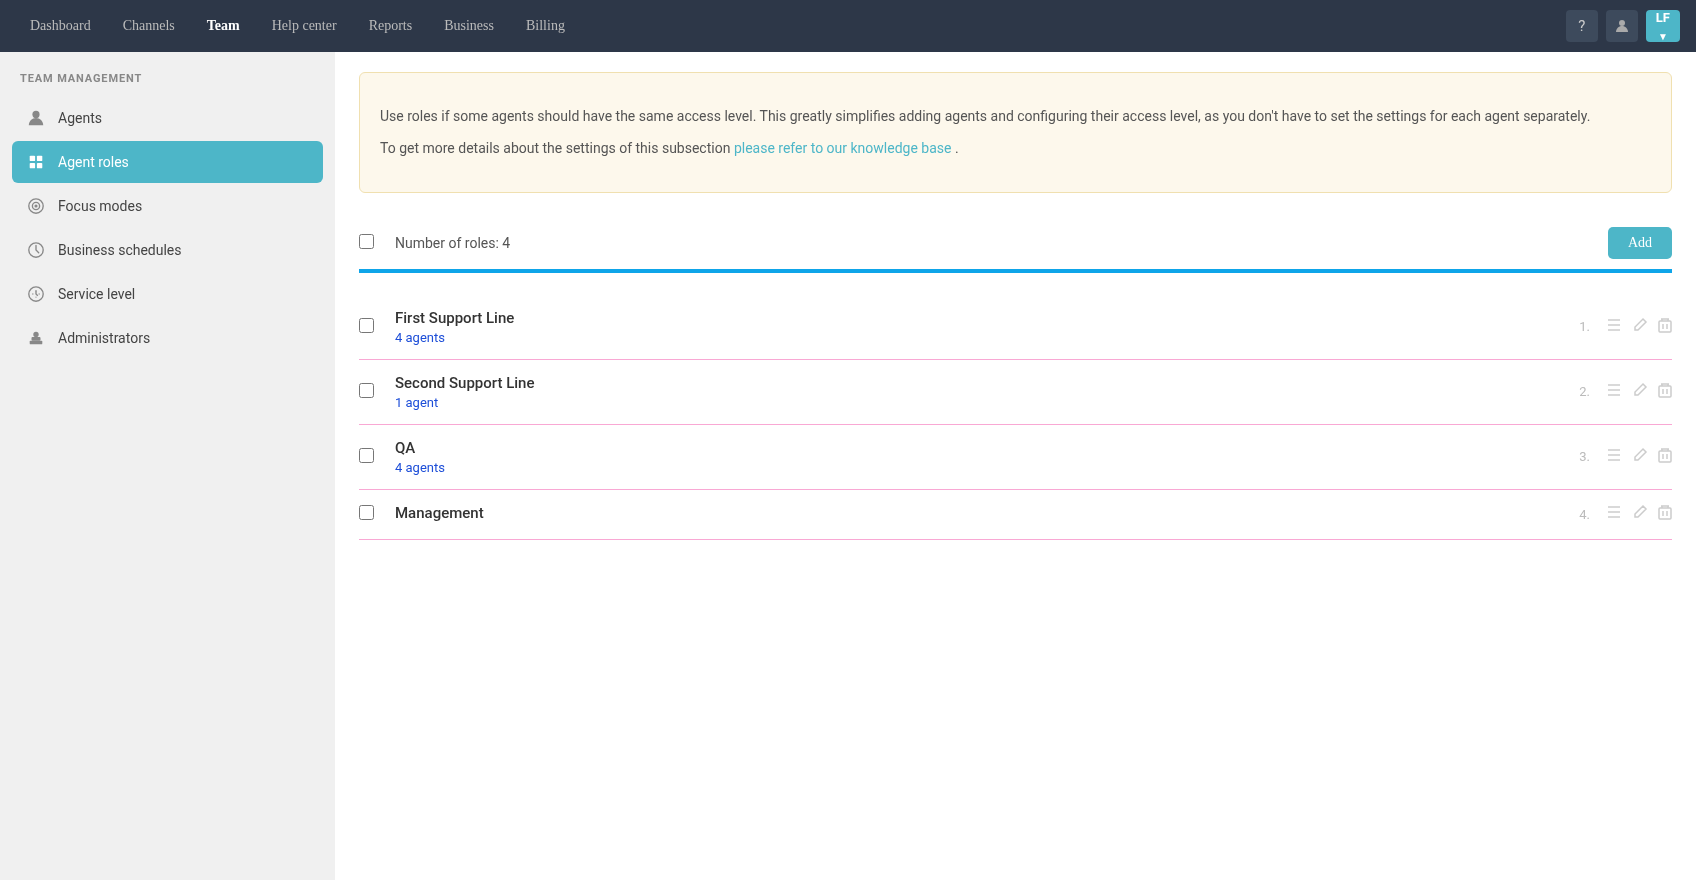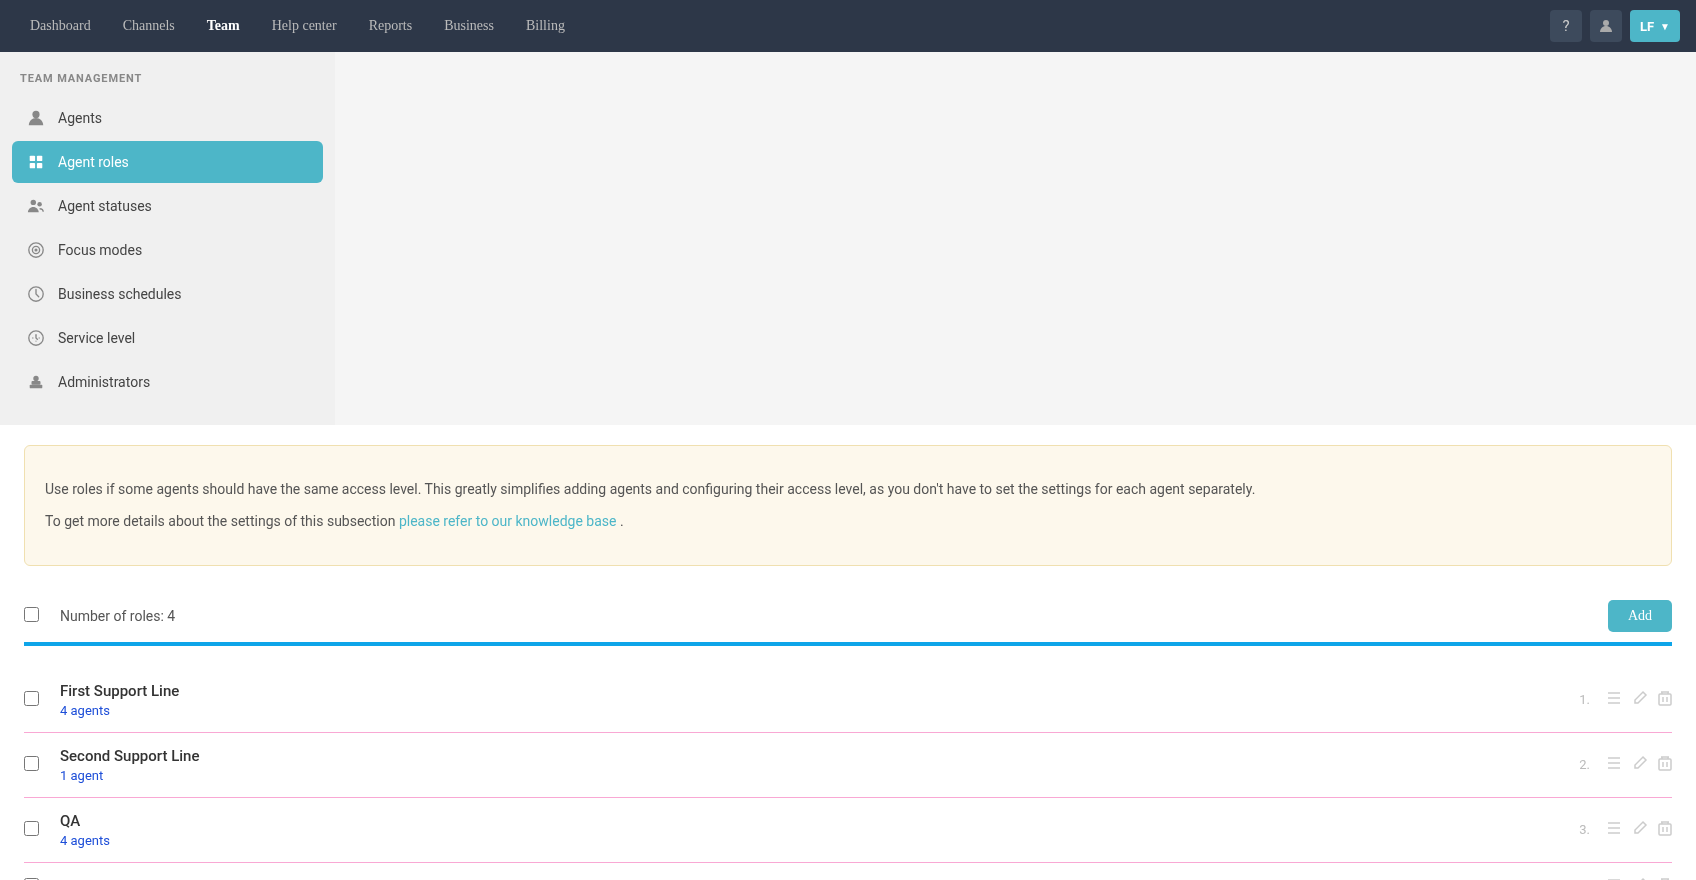--- a/index.html
+++ b/index.html
@@ -47,29 +47,29 @@
     .user-badge {
       background: #4db6c8;
       color: #fff;
       font-weight: 700;
       font-size: 13px;
       padding: 0 10px;
       height: 32px;
       border-radius: 4px;
       display: flex; align-items: center; gap: 6px;
       cursor: pointer;
+      flex-direction: column;
     }
     .user-badge .chevron { font-size: 10px; }
 
     
     .layout {
       display: flex;
       height: calc(100vh - 52px);
       overflow: hidden;
-      flex-direction: column;
     }
 
     
     .sidebar {
       width: 335px;
       min-width: 335px;
       background: #f0f0f0;
       padding: 20px 12px;
       overflow-y: auto;
     }
@@ -258,31 +258,20 @@
         <svg width="18" height="18" viewBox="0 0 20 20" fill="white">
           <rect x="3" y="3" width="6" height="6" rx="1"></rect>
           <rect x="11" y="3" width="6" height="6" rx="1"></rect>
           <rect x="3" y="11" width="6" height="6" rx="1"></rect>
           <rect x="11" y="11" width="6" height="6" rx="1"></rect>
         </svg>
       </span>
       <span>Agent roles</span>
     </div>
 
-    <div class="sidebar-item">
-      <span class="sidebar-icon">
-        <svg width="18" height="18" viewBox="0 0 20 20" fill="#888">
-          <circle cx="7" cy="6" r="3"></circle>
-          <circle cx="14" cy="8" r="2.5"></circle>
-          <path d="M1 17c0-3.3 2.7-6 6-6s6 2.7 6 6" fill="#888"></path>
-          <path d="M14 13c1.7 0 4 1 4 3.5" fill="none" stroke="#888" stroke-width="1.5"></path>
-        </svg>
-      </span>
-      <span>Agent statuses</span>
-    </div>
 
     <div class="sidebar-item">
       <span class="sidebar-icon">
         <svg width="18" height="18" viewBox="0 0 20 20" fill="none" stroke="#888" stroke-width="1.5">
           <circle cx="10" cy="10" r="8"></circle>
           <circle cx="10" cy="10" r="4"></circle>
           <circle cx="10" cy="10" r="1" fill="#888"></circle>
         </svg>
       </span>
       <span>Focus modes</span>

